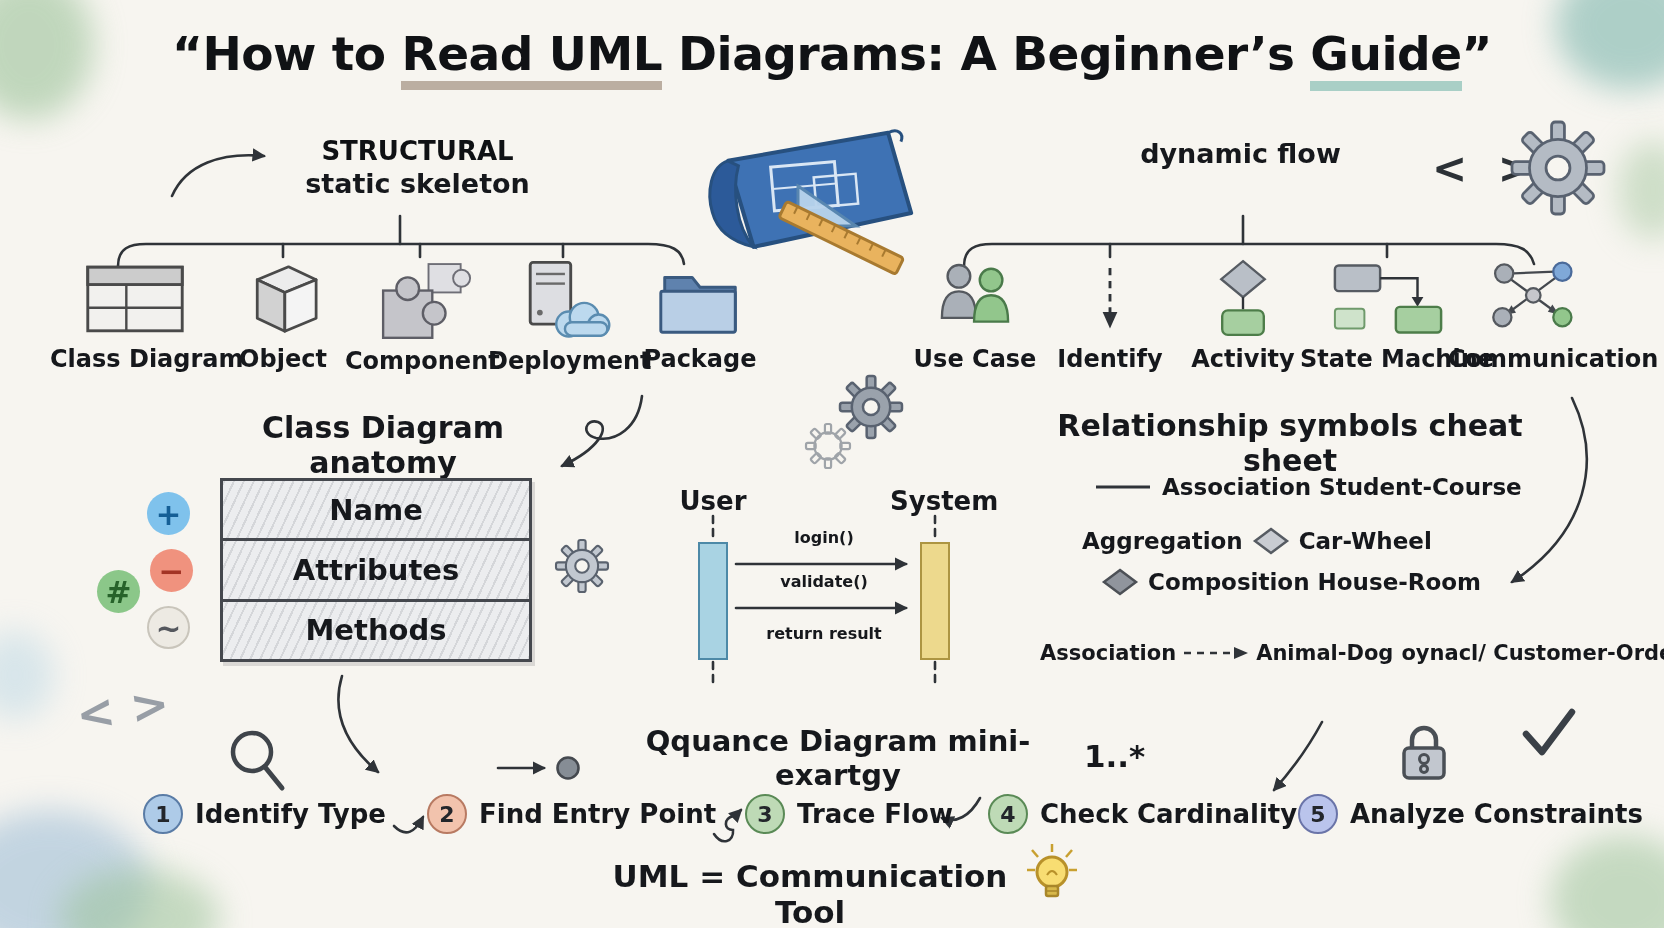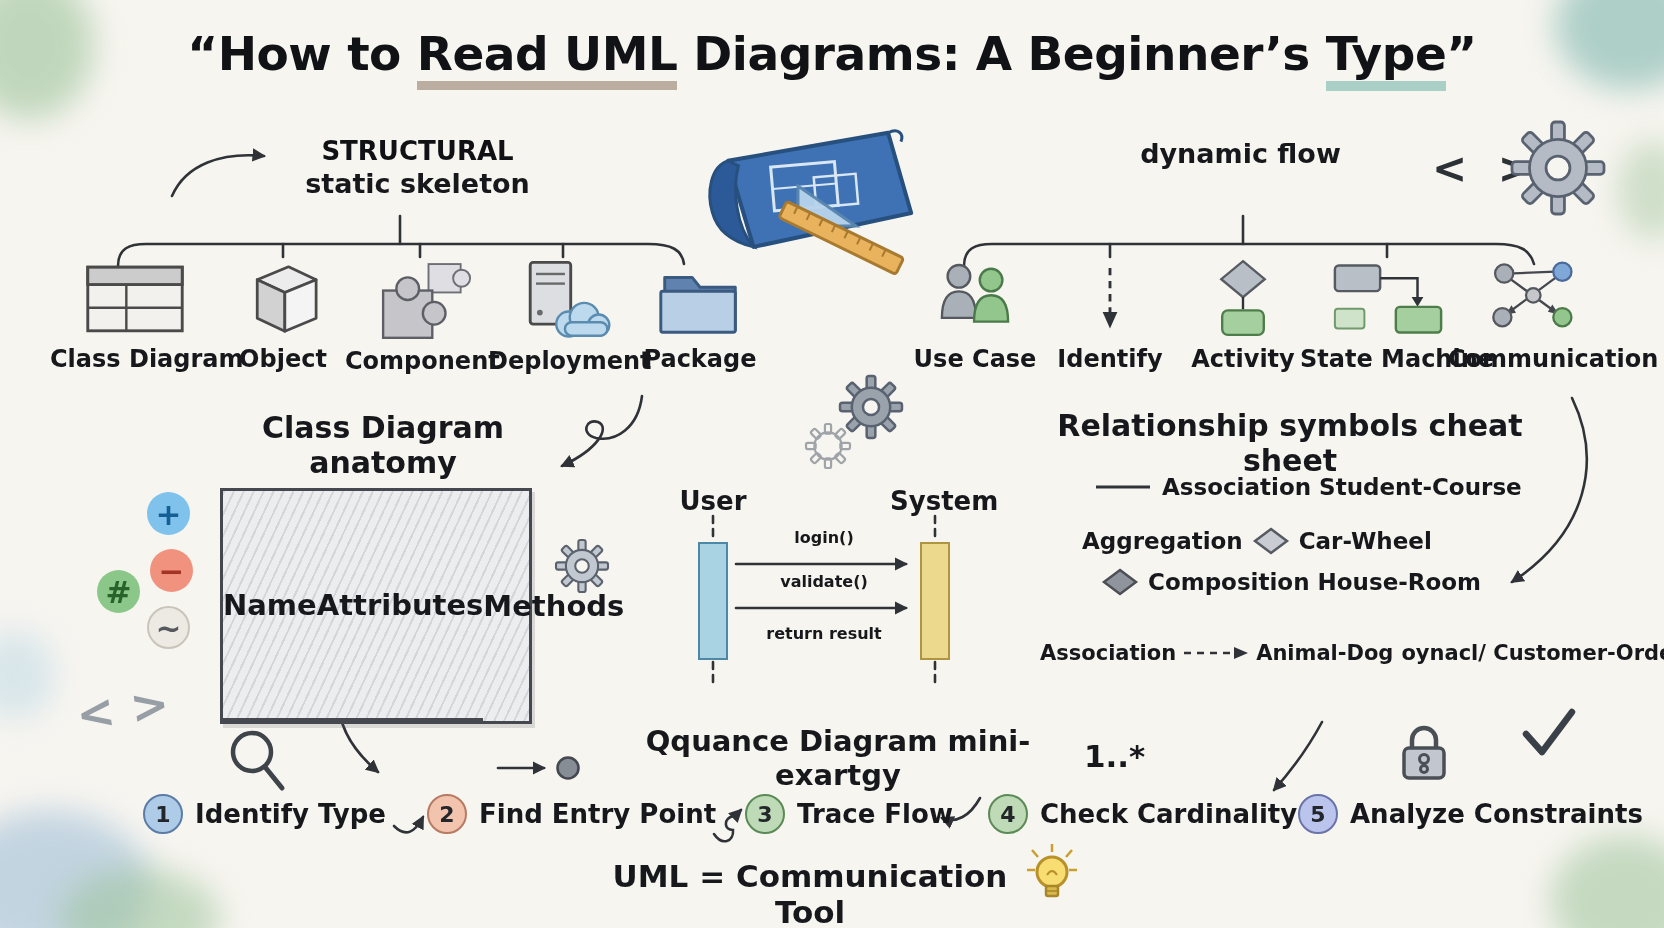--- a/index.html
+++ b/index.html
@@ -12,22 +12,22 @@
          letter-spacing:-0.5px;color:#101215;white-space:nowrap;}
   .hl-b{border-bottom:9px solid rgba(128,104,82,0.5);}
   .hl-t{border-bottom:10px solid rgba(106,175,164,0.55);}
   .branch-head{position:absolute;text-align:center;}
   .branch-title{font-size:26px;font-weight:800;color:#0f1114;}
   .branch-sub{font-size:27px;font-weight:700;margin-top:2px;}
   .node{position:absolute;text-align:center;}
   .icon{display:block;margin:0 auto;}
   .node-label{font-size:24px;font-weight:700;margin-top:3px;white-space:nowrap;}
   .sub-head{position:absolute;text-align:center;font-size:30px;font-weight:800;}
-  .class-box{position:absolute;left:220px;top:488px;width:312px;height:236px;border:3.5px solid #45484e;
-             display:flex;flex-direction:row;
+  .class-box{position:absolute;left:220px;top:478px;width:312px;height:184px;border:3.5px solid #45484e;
+             display:flex;flex-direction:column;
              background:repeating-linear-gradient(115deg, rgba(90,95,105,0.16) 0px, rgba(90,95,105,0.16) 2px, transparent 2px, transparent 9px), #ecedef;
              box-shadow:3px 4px 0 rgba(90,90,95,0.18);}
   .class-row{flex:1;display:flex;align-items:center;justify-content:center;font-size:29px;font-weight:700;
              border-bottom:3px solid #45484e;}
   .class-row:last-child{border-bottom:none;}
   .vis{position:absolute;width:43px;height:43px;border-radius:50%;display:flex;align-items:center;
        justify-content:center;font-size:31px;font-weight:800;}
   .seq-label{position:absolute;width:90px;font-size:26px;font-weight:700;text-align:center;}
   .activation{position:absolute;width:30px;height:118px;border:2.5px solid;}
   .seq-msg{position:absolute;left:740px;width:168px;text-align:center;font-size:16px;font-weight:700;}
@@ -103,21 +103,21 @@
       </g>
       <g>
         <path d="M394,826 C406,838 415,832 423,817" marker-end="url(#ah)"></path>
         <path d="M714,834 C722,846 734,842 733,830 C724,830 723,819 733,816 C737,814 739,812 741,810" marker-end="url(#ah)"></path>
         <path d="M980,798 C970,816 956,824 942,818" marker-end="url(#ah)"></path>
         <path d="M1322,722 C1306,752 1290,772 1274,790" marker-end="url(#ah)"></path>
       </g>
     </g>
   </svg>
 
-  <h1 class="title"><span>“How to </span><span class="hl-b">Read UML</span><span> Diagrams: A Beginner’s </span><span class="hl-t">Type</span><span>”</span></h1>
+  <h1 class="title"><span>“How to </span><span class="hl-b">Read UML</span><span> Diagrams: A Beginner’s </span><span class="hl-t">Guide</span><span>”</span></h1>
 
   <div class="branch-head" style="left:275px;top:136px;width:285px">
     <div class="branch-title">STRUCTURAL</div>
     <div class="branch-sub">static skeleton</div>
   </div>
 
   <div class="branch-head" style="left:1098px;top:136px;width:285px">
     <div class="branch-sub">dynamic flow</div>
   </div>
 

